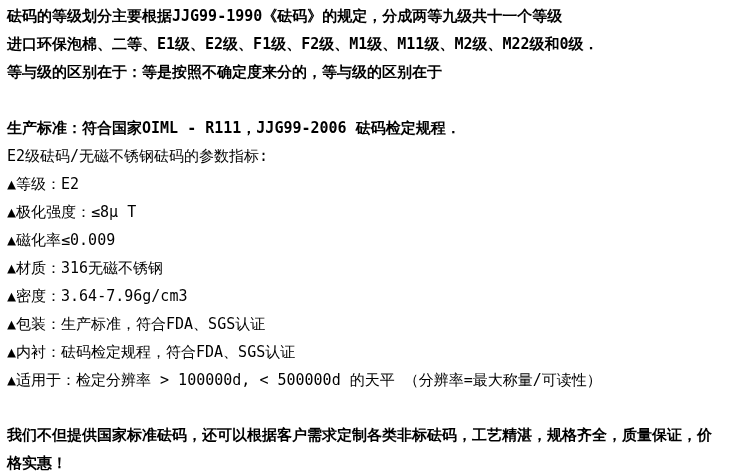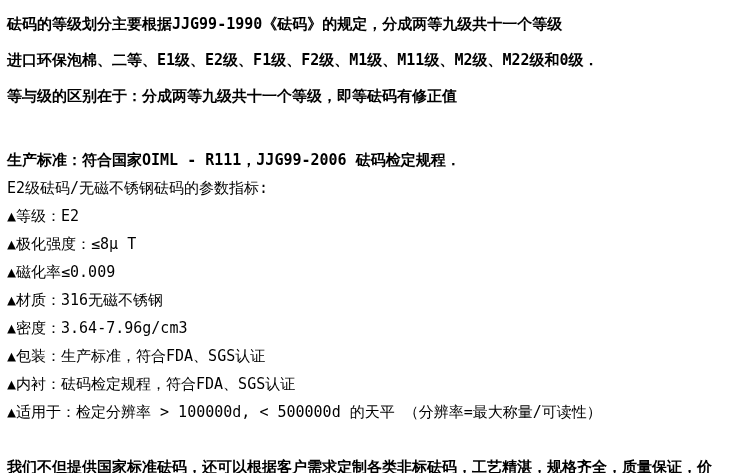--- a/index.html
+++ b/index.html
@@ -21,40 +21,39 @@
     font-family: "DejaVu Sans Mono", "Liberation Serif", serif;
     font-size: 15px;
   }
   .line {
     height: 28px;
     line-height: 28px;
     white-space: nowrap;
   }
   .bold {
     font-weight: 700;
-    margin-top: 8px;
   }
   .blank {
     height: 28px;
   }
   .closing {
     margin-top: 27px;
     line-height: 28px;
     max-width: 716px;
     white-space: normal;
   }
 </style>
 </head>
 <body>
 
 <div class="doc">
 
   <div class="line bold">砝码的等级划分主要根据JJG99-1990《砝码》的规定，分成两等九级共十一个等级</div>
   <div class="line bold">进口环保泡棉、二等、E1级、E2级、F1级、F2级、M1级、M11级、M2级、M22级和0级．</div>
-  <div class="line bold">等与级的区别在于：分成两等九级共十一个等级，即等砝码有修正值</div>
+  <div class="line bold">等与级的区别在于：等是按照不确定度来分的，等与级的区别在于</div>
 
   <div class="blank"></div>
 
   <div class="line bold">生产标准：符合国家OIML - R111，JJG99-2006 砝码检定规程．</div>
 
   <div class="line">E2级砝码/无磁不锈钢砝码的参数指标:</div>
 
   <div class="line">▲等级：E2</div>
   <div class="line">▲极化强度：≤8μ T</div>
   <div class="line">▲磁化率≤0.009</div>

